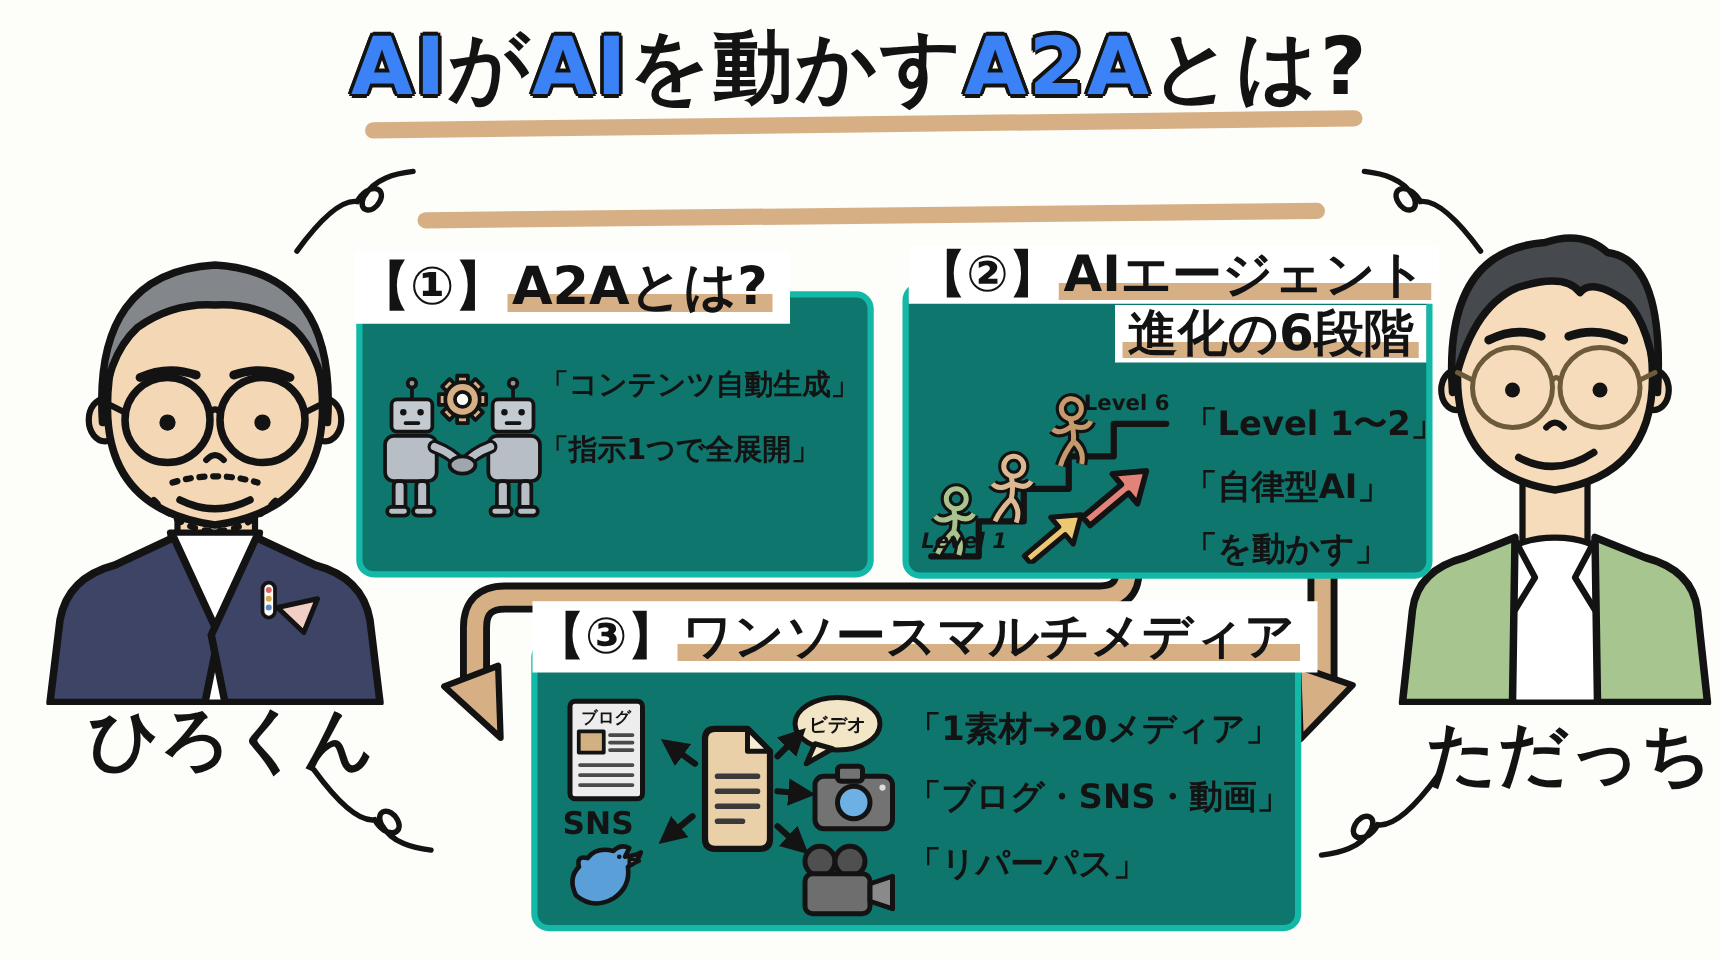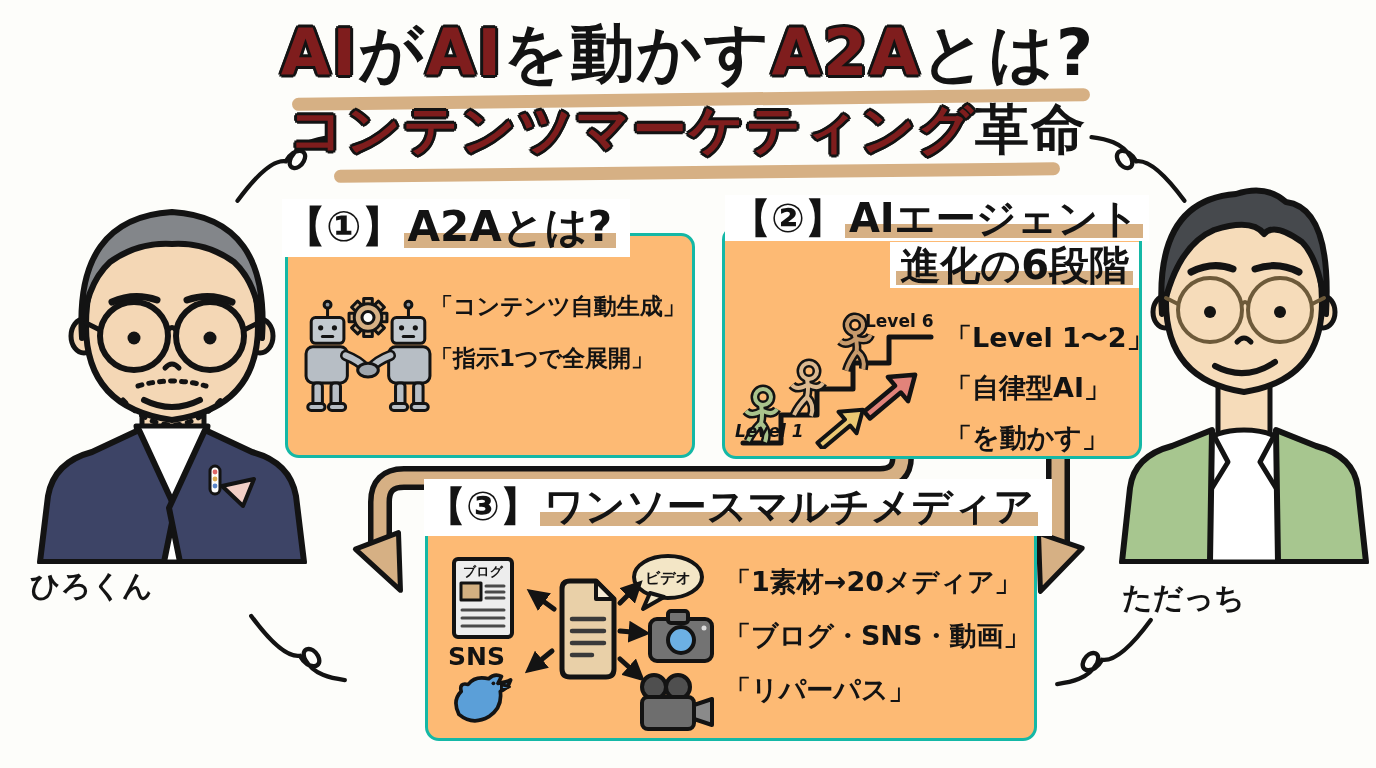--- a/index.html
+++ b/index.html
@@ -5,29 +5,29 @@
   html,body{margin:0;padding:0;background:#ffffff;}
   #canvas{
     position:relative;width:1376px;height:768px;background:#fdfdfa;overflow:hidden;
     font-family:"DejaVu Sans","Liberation Sans",sans-serif;font-weight:bold;color:#131313;
   }
   
   .title-line{position:absolute;left:0;right:0;text-align:center;white-space:nowrap;z-index:2;letter-spacing:2px;}
   #title1{top:10px;font-size:64px;}
   #title2{top:94px;font-size:54px;}
   .outl{
-    color:#7f1d1d;
+    color:#3b82f6;
     text-shadow:3px 0 0 #131313,-3px 0 0 #131313,0 3px 0 #131313,0 -3px 0 #131313,
       2px 2px 0 #131313,-2px 2px 0 #131313,2px -2px 0 #131313,-2px -2px 0 #131313;
   }
   .underbar{position:absolute;background:#d6b084;border-radius:9px;z-index:1;}
   #bar1{left:292px;top:93px;width:798px;height:13px;transform:rotate(-0.7deg);}
   #bar2{left:334px;top:166px;width:726px;height:13px;transform:rotate(-0.6deg);}
   
-  .box{position:absolute;background:#fdba74;border:3px solid #14b8a6;border-radius:14px;z-index:2;}
+  .box{position:absolute;background:#0f766e;border:5px solid #14b8a6;border-radius:14px;z-index:2;}
   #box1{left:285px;top:233px;width:404px;height:219px;}
   #box2{left:722px;top:226px;width:414px;height:227px;}
   #box3{left:425px;top:512px;width:606px;height:223px;}
   .box-heading{position:absolute;white-space:nowrap;background:#ffffff;z-index:3;}
   #box1 .box-heading{top:-37px;left:-6px;font-size:42px;padding:0 14px 2px 2px;}
   #box2 .box-heading{top:-34px;left:0;width:100%;text-align:right;font-size:40px;background:transparent;}
   #box2 .box-heading .hline{display:block;line-height:1.18;}
   #box2 .box-heading .hline > span{background:#ffffff;padding:0 6px;}
   #box3 .box-heading{top:-36px;left:-4px;font-size:40px;padding:0 14px 2px 2px;}
   .hl{
@@ -36,41 +36,40 @@
   }
   .points{position:absolute;white-space:nowrap;z-index:3;}
   #box1 .points{left:142px;top:44px;font-size:23px;line-height:2.28;}
   #box2 .points{left:220px;top:84px;font-size:27px;line-height:1.86;}
   #box3 .points{left:296px;top:40px;font-size:27px;line-height:2.0;}
   .lvl-label{position:absolute;font-size:17px;z-index:4;}
   
   .portrait{position:absolute;z-index:2;}
   #char-left{left:26px;top:166px;}
   #char-right{left:1114px;top:150px;}
-  .char-name{position:absolute;text-align:left;font-size:30px;z-index:3;white-space:nowrap;margin-top:12px;}
+  .char-name{position:absolute;text-align:right;font-size:56px;z-index:3;white-space:nowrap;}
   #name-left{left:30px;top:554px;width:270px;}
   #name-right{left:1122px;top:566px;width:248px;}
   
   .squiggle{position:absolute;z-index:1;}
   #sq-tl{left:232px;top:132px;}
   #sq-tr{left:1086px;top:132px;transform:scaleX(-1);}
   #sq-bl{left:246px;top:608px;transform:scaleY(-1);}
   #sq-br{left:1052px;top:612px;transform:scale(-1,-1);}
   #connector{position:absolute;left:0;top:0;z-index:1;}
   svg text{font-family:"DejaVu Sans","Liberation Sans",sans-serif;font-weight:bold;}
 </style>
 </head>
 <body>
 
 <div id="canvas">
 
   <div id="bar1" class="underbar"></div>
   <div id="bar2" class="underbar"></div>
   <div id="title1" class="title-line"><span class="outl">AI</span><span>が</span><span class="outl">AI</span><span>を動かす</span><span class="outl">A2A</span><span>とは?</span></div>
-  <div id="title2" class="title-line"><span class="outl">コンテンツマーケティング</span><span>革命</span></div>
 
   <svg id="sq-tl" class="squiggle" width="104" height="74" viewBox="0 0 120 86">
       <path d="M6 80 C 28 50, 48 32, 62 34 C 72 16, 90 20, 83 34 C 77 46, 62 44, 68 30 C 78 12, 98 8, 114 6" fill="none" stroke="#131313" stroke-width="5" stroke-linecap="round"></path>
     </svg>
   <svg id="sq-tr" class="squiggle" width="104" height="74" viewBox="0 0 120 86">
       <path d="M6 80 C 28 50, 48 32, 62 34 C 72 16, 90 20, 83 34 C 77 46, 62 44, 68 30 C 78 12, 98 8, 114 6" fill="none" stroke="#131313" stroke-width="5" stroke-linecap="round"></path>
     </svg>
   <svg id="sq-bl" class="squiggle" width="104" height="80" viewBox="0 0 120 86">
       <path d="M6 80 C 28 50, 48 32, 62 34 C 72 16, 90 20, 83 34 C 77 46, 62 44, 68 30 C 78 12, 98 8, 114 6" fill="none" stroke="#131313" stroke-width="5" stroke-linecap="round"></path>
     </svg>

